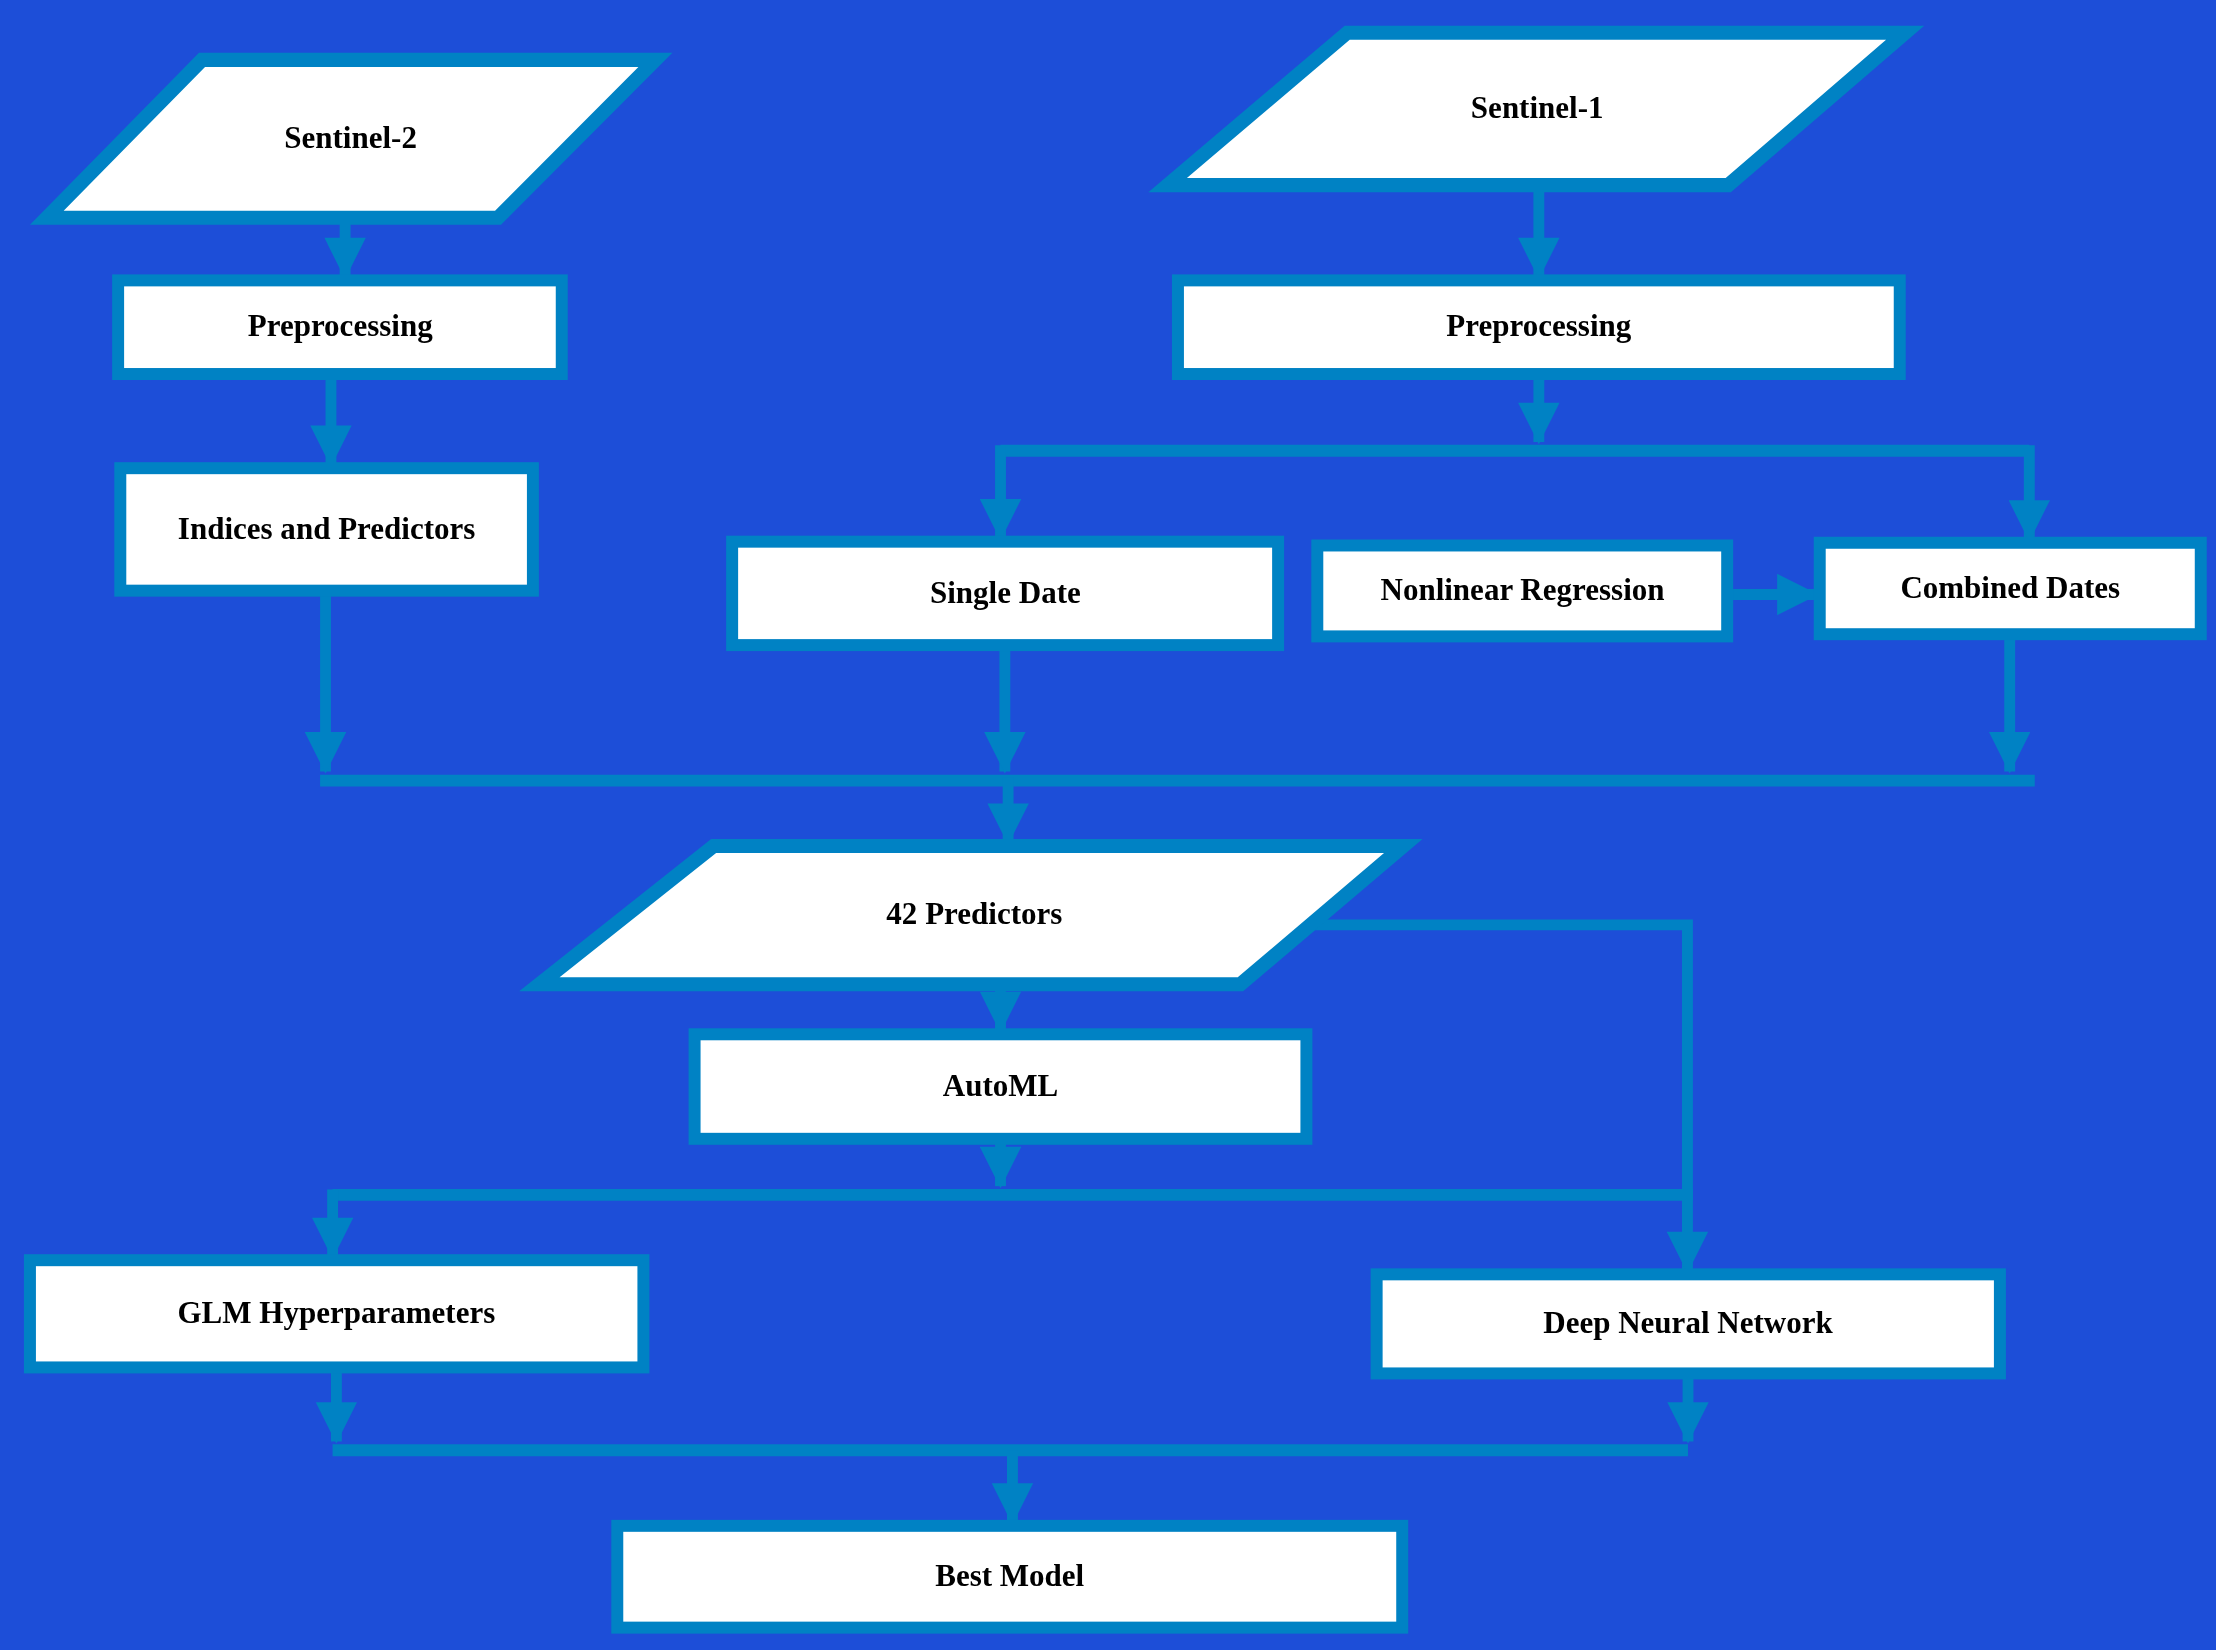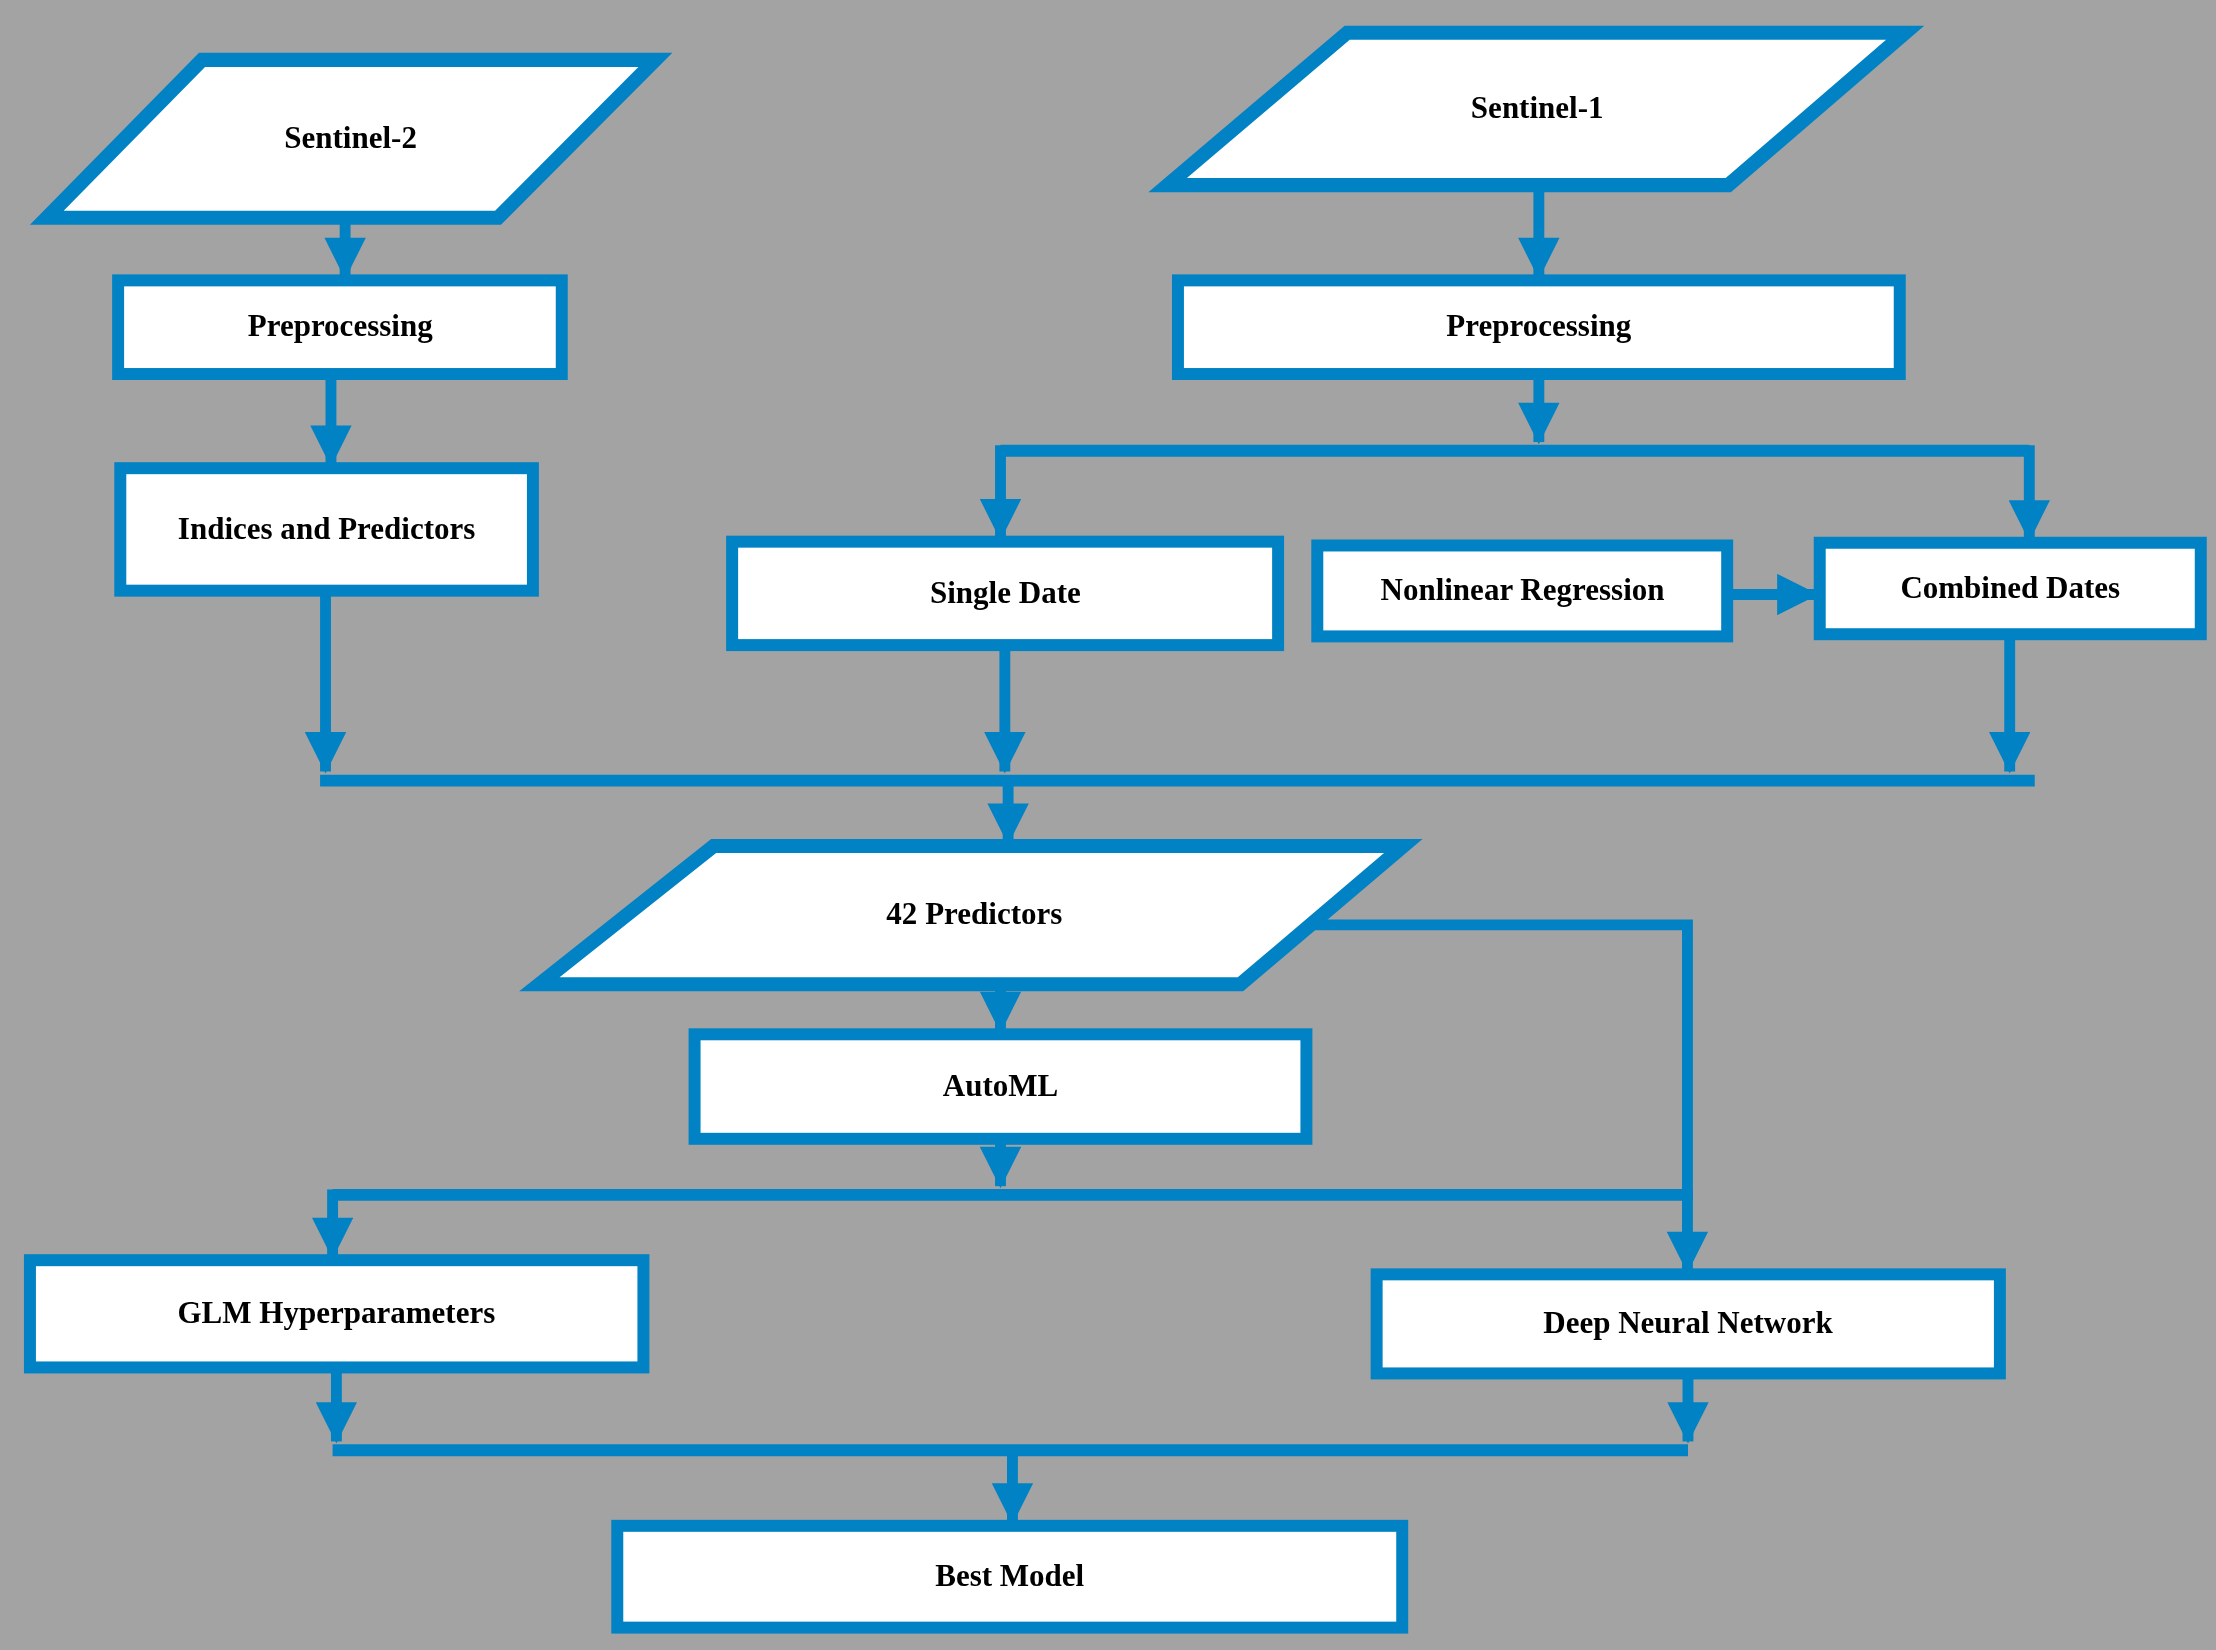--- a/index.html
+++ b/index.html
@@ -1,16 +1,16 @@
 <!DOCTYPE html>
 <html style="--accent: #0082C4; --ink: #000000;font-size:8.7px"><head>
 <meta charset="utf-8">
 <style>
   html,body{margin:0;padding:0;background:#ffffff;width:100%;height:100%;}
-  .stage{width:100vw;height:100vh;background:#a3a3a3;}
+  .stage{width:100vw;height:100vh;background:#1d4ed8;}
   svg{display:block;width:100%;height:100%;}
   .edge{stroke:var(--accent,#0082C4);stroke-width:20;fill:none;}
   .bus{stroke-width:22;}
   .shape{fill:#ffffff;stroke:var(--accent,#0082C4);stroke-width:22;}
   .para{stroke-width:26;}
   .label{font-family:"Liberation Serif","DejaVu Serif",serif;font-weight:bold;
          font-size:57px;fill:var(--ink,#000000);text-anchor:middle;}
   .arrowhead{fill:var(--accent,#0082C4);}
 </style>
 </head>

